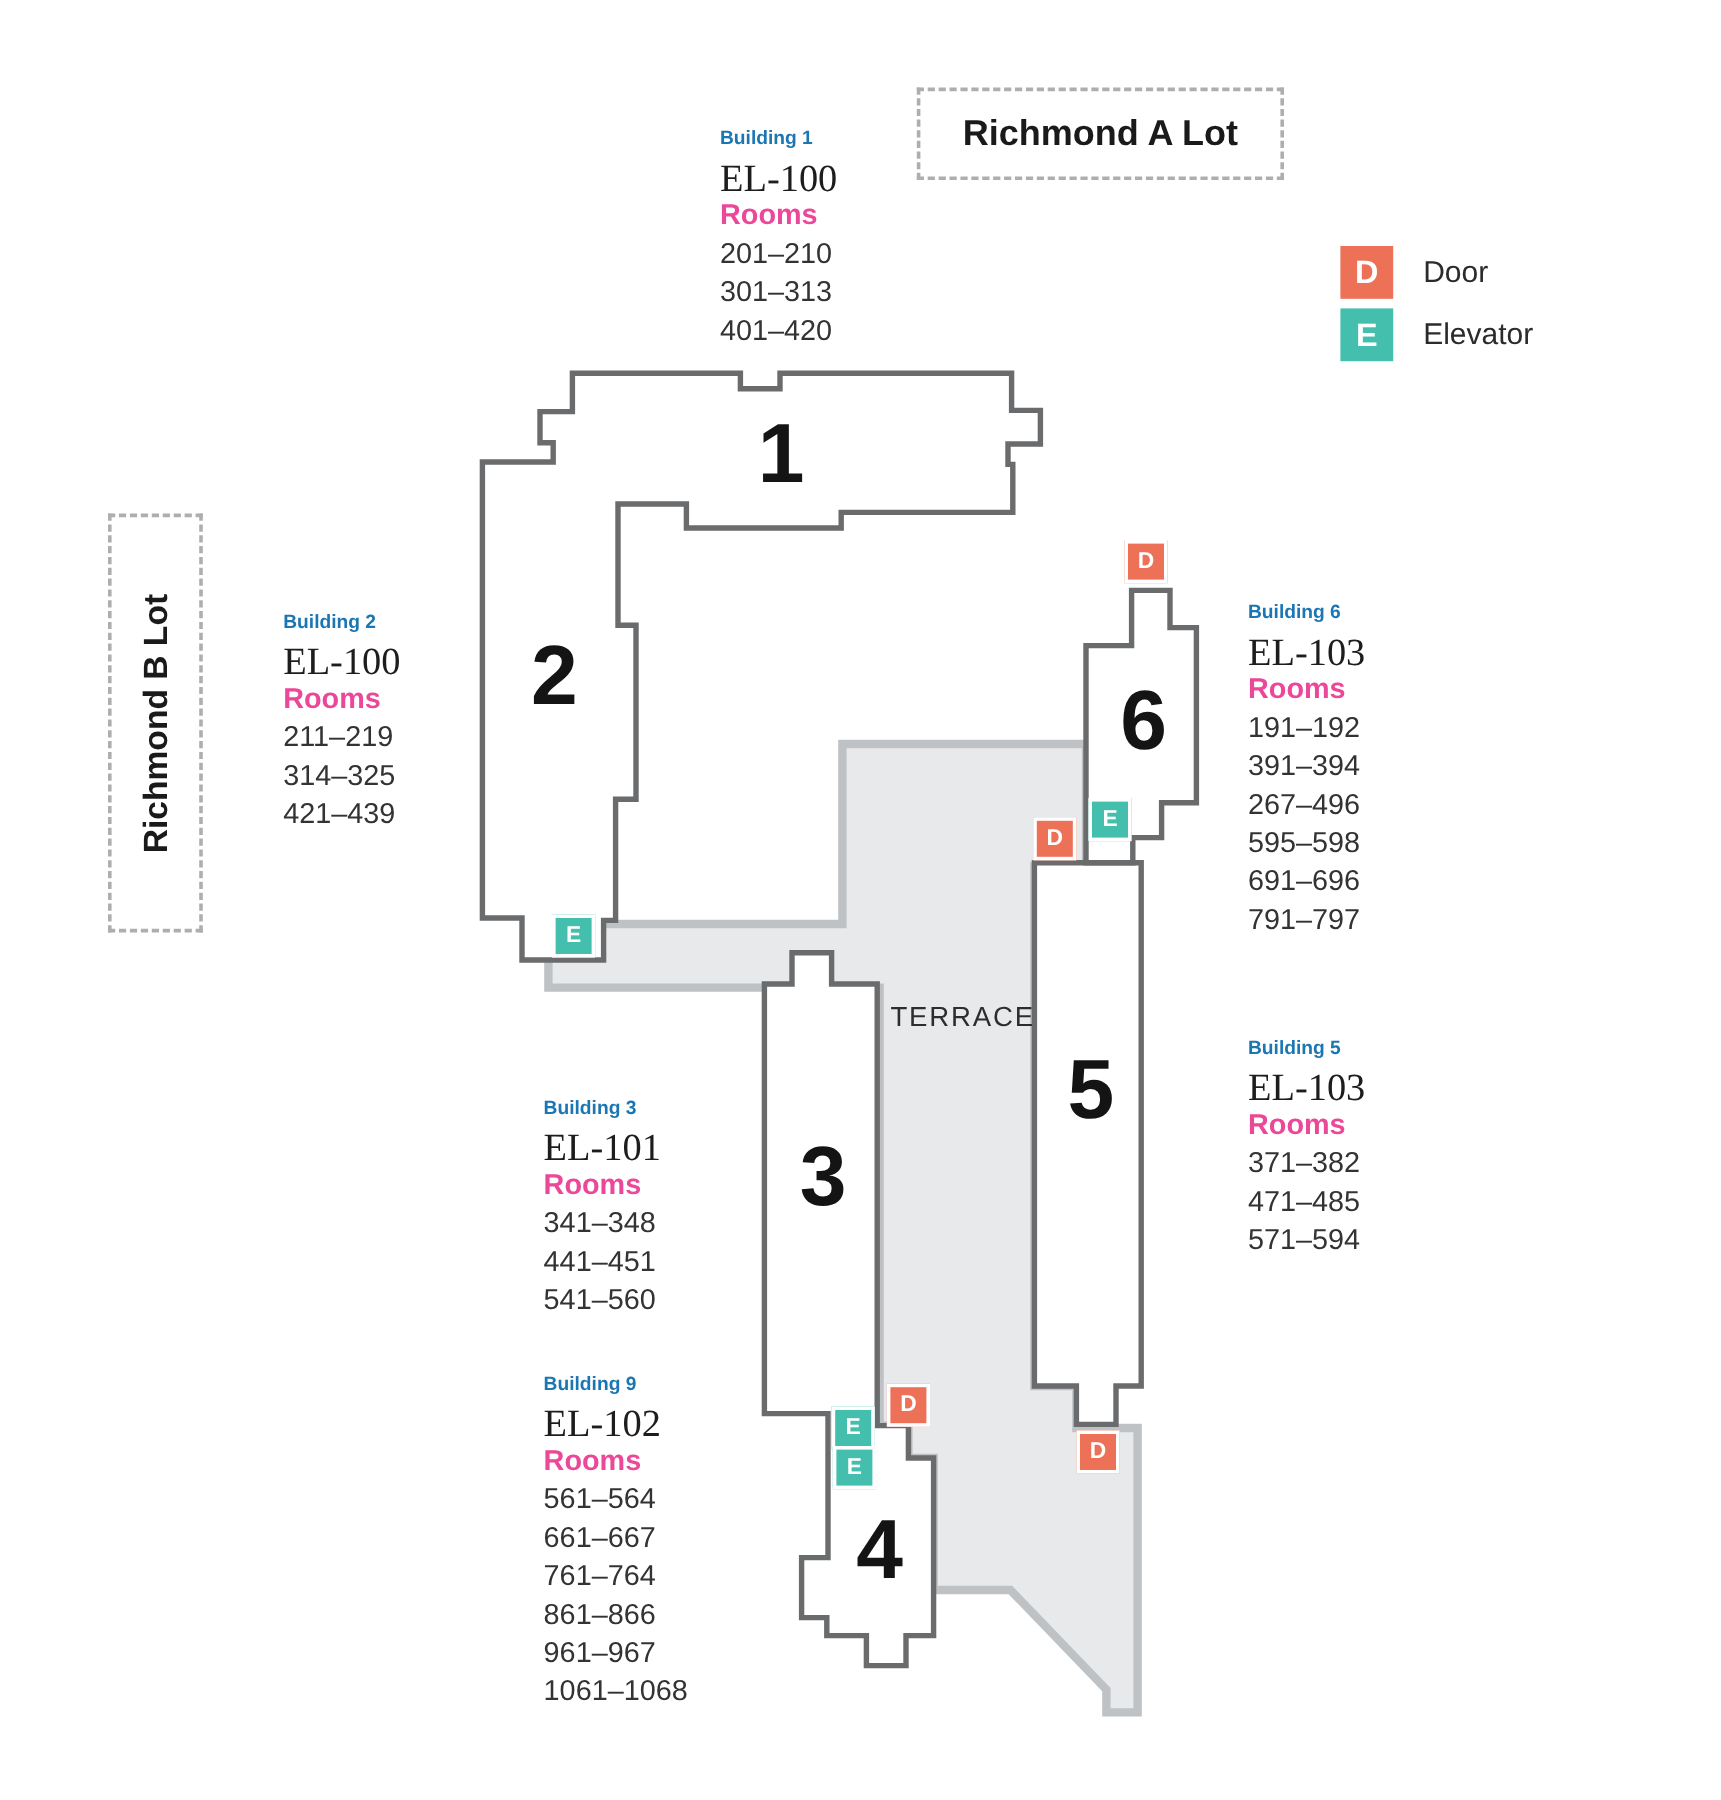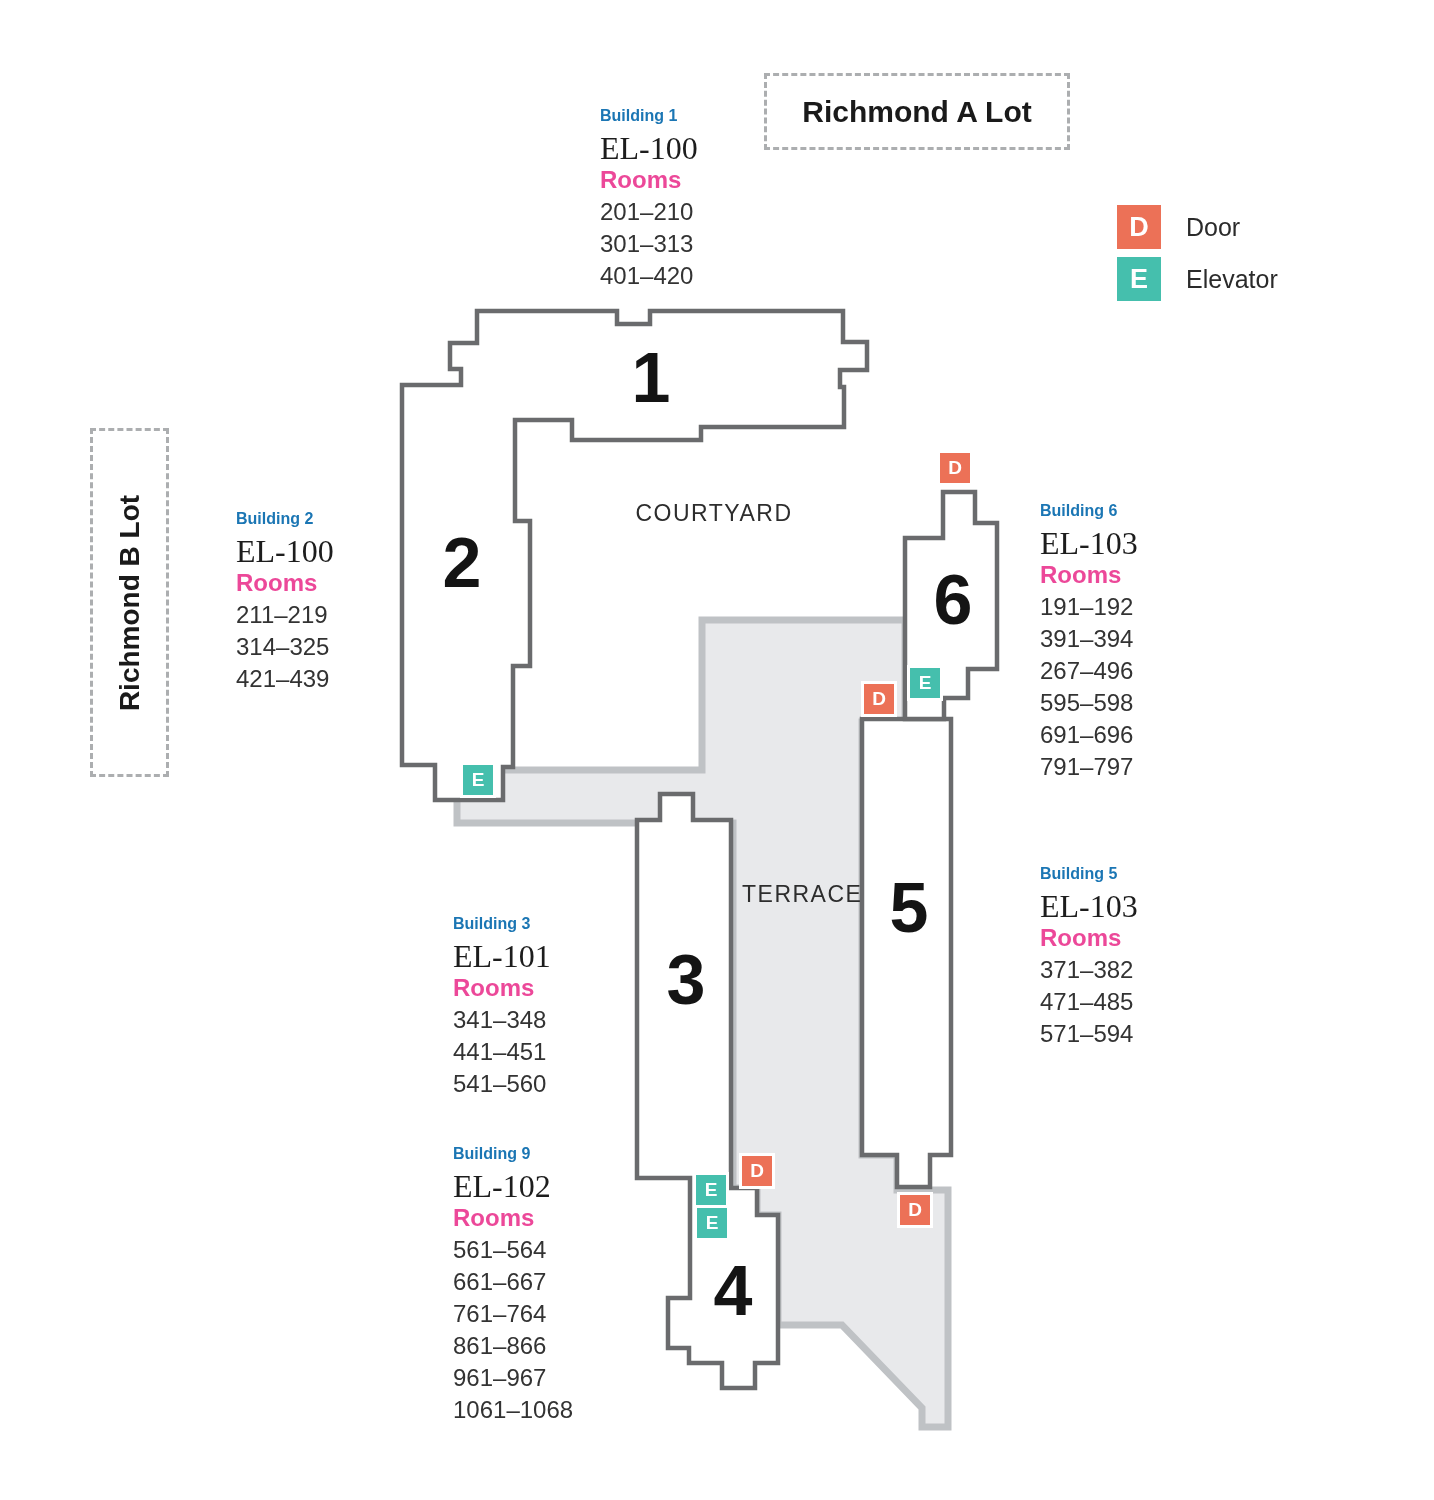--- a/index.html
+++ b/index.html
@@ -144,23 +144,22 @@
   </div>
 
   <div class="bignum" style="left:606px;top:343px;">1</div>
   <div class="bignum" style="left:417px;top:528px;">2</div>
   <div class="bignum" style="left:641px;top:945px;">3</div>
   <div class="bignum" style="left:688px;top:1256px;">4</div>
   <div class="bignum" style="left:864px;top:873px;">5</div>
   <div class="bignum" style="left:908px;top:565px;">6</div>
 
   <div class="area-label center" style="left:564px;top:498px;width:300px;">
-    <div>COURTYARD</div>
   </div>
-  <div class="area-label" style="left:742px;top:832px;margin-top:47px;">TERRACE</div>
+  <div class="area-label" style="left:742px;top:832px;">TERRACE</div>
 
   <div class="marker e" style="left:460px;top:762px;">E</div>
   <div class="marker d" style="left:937px;top:450px;">D</div>
   <div class="marker e" style="left:907px;top:665px;">E</div>
   <div class="marker d" style="left:861px;top:681px;">D</div>
   <div class="marker d" style="left:739px;top:1153px;">D</div>
   <div class="marker e" style="left:693px;top:1172px;">E</div>
   <div class="marker e" style="left:694px;top:1205px;">E</div>
   <div class="marker d" style="left:897px;top:1192px;">D</div>
 

